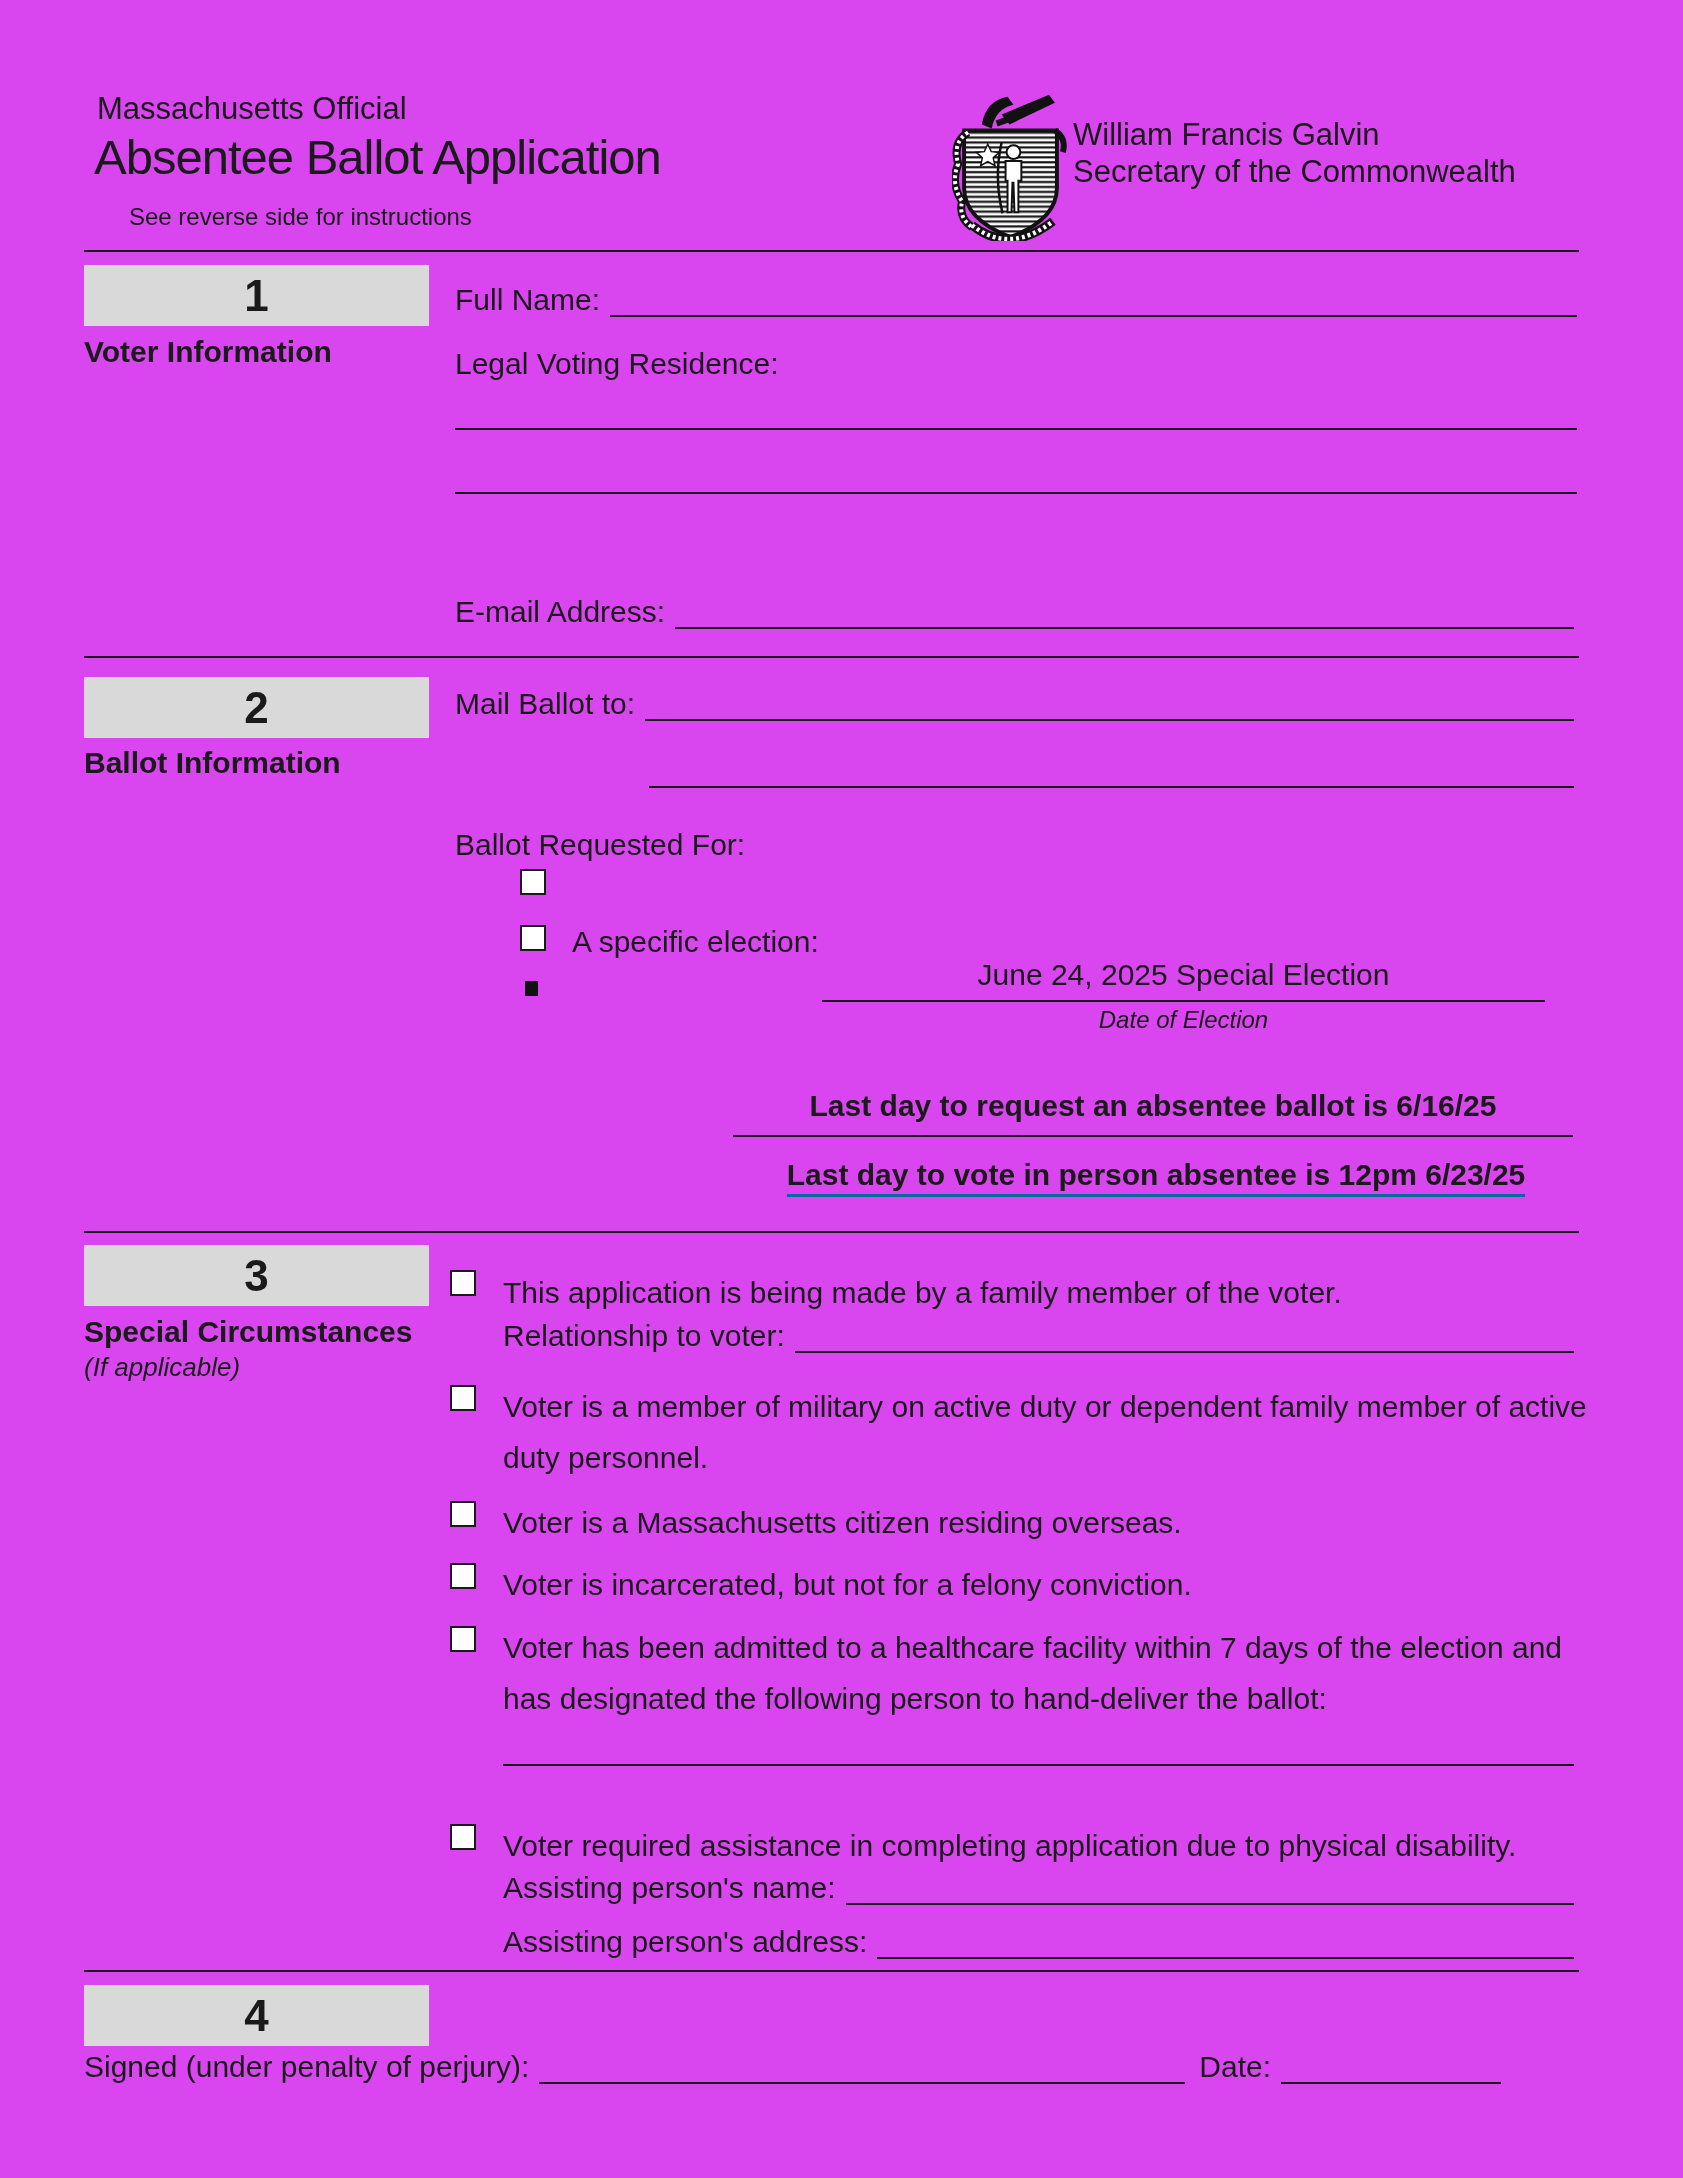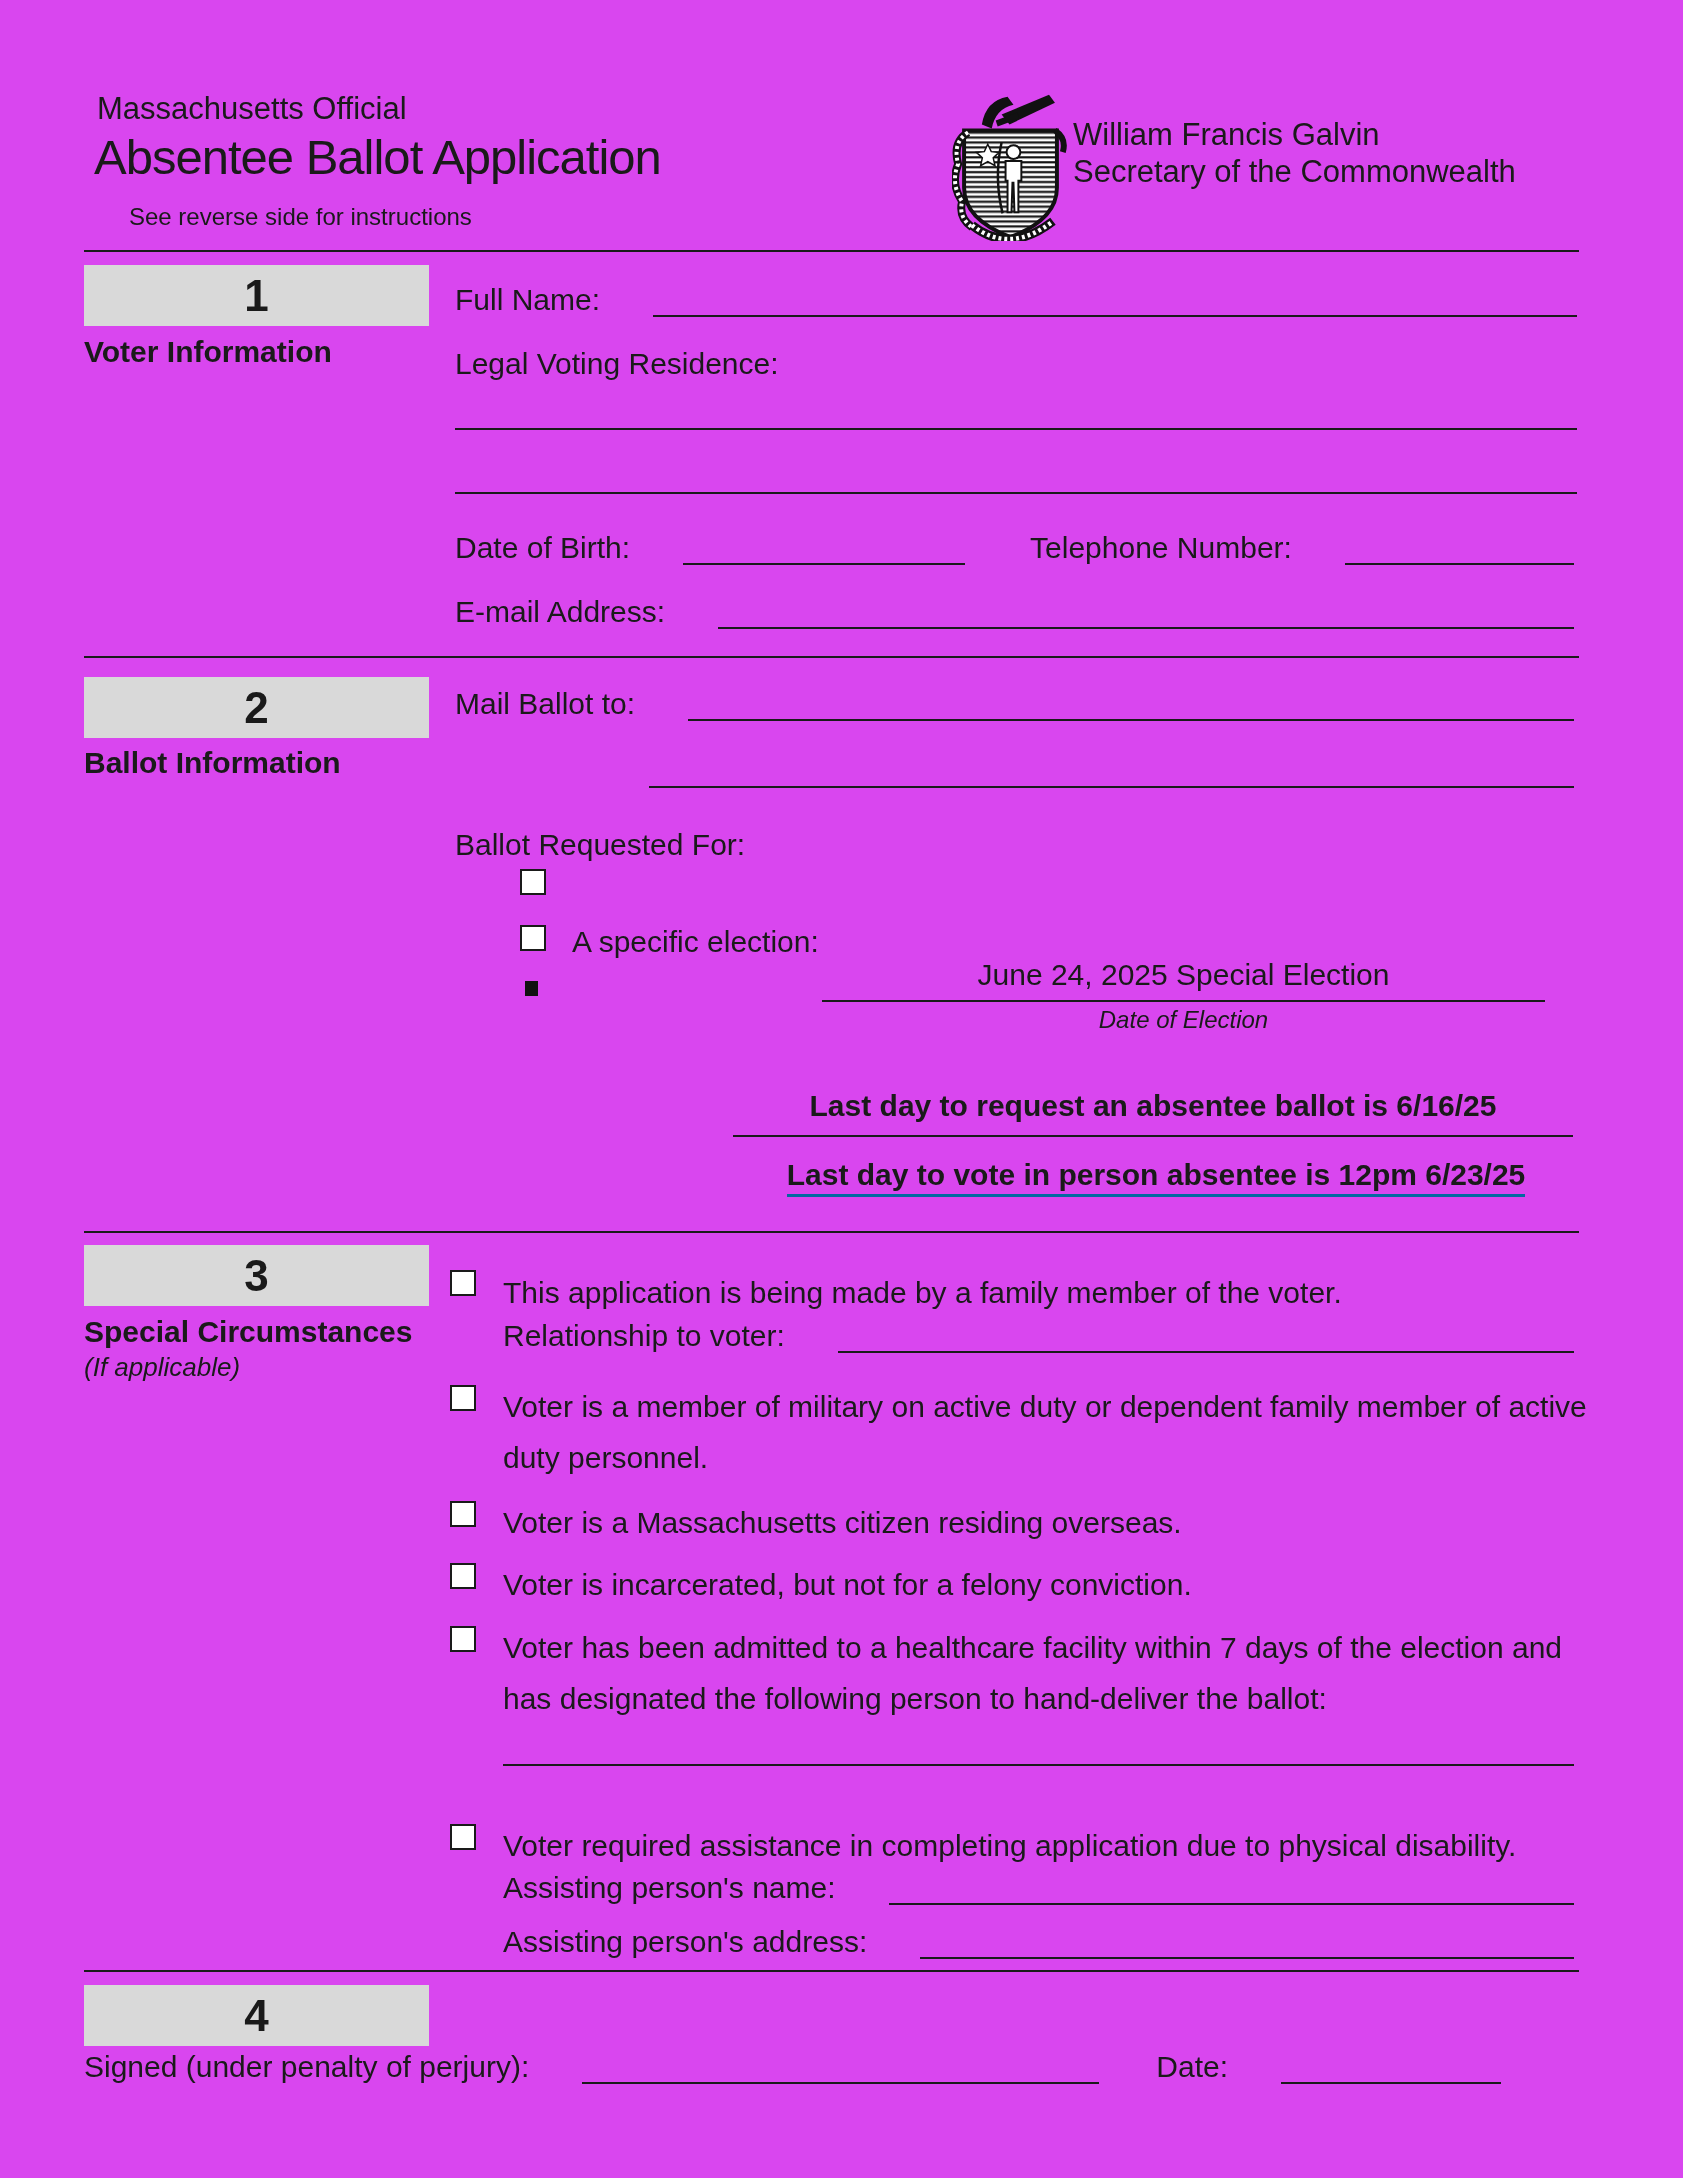--- a/index.html
+++ b/index.html
@@ -4,21 +4,21 @@
 <style>
   html,body{margin:0;padding:0;background:#e8e8e8;}
   .page{
     position:relative;width:1683px;height:2178px;background:#d946ef;
     font-family:"Liberation Sans","DejaVu Sans",sans-serif;color:#1a1a1a;
     margin:0 auto;overflow:hidden;
   }
   .abs{position:absolute;}
   .lbl{font-size:30px;white-space:nowrap;}
   
-  .flexrow{position:absolute;display:flex;align-items:flex-start;gap:43px;}
+  .flexrow{position:absolute;display:flex;align-items:flex-start;}
   .flexrow .lbl{flex:0 0 auto;}
   .fline{flex:1 1 auto;border-bottom:2px solid #1a1a1a;height:32px;margin-left:10px;min-width:40px;}
   .fline.fixed285{flex:0 0 282px;}
   .fline.fixed222{flex:0 0 220px;}
   .rule{position:absolute;border-top:2px solid #1a1a1a;height:0;}
   .divider{position:absolute;left:84px;width:1495px;border-top:2px solid #1a1a1a;height:0;}
   .secbox{
     position:absolute;left:84px;width:345px;height:61px;background:#d9d9d9;
     display:flex;align-items:center;justify-content:center;
     font-size:44px;font-weight:bold;
@@ -90,26 +90,20 @@
 
   <div class="flexrow" style="left:455px;top:283px;width:1122px;">
     <span class="lbl">Full Name:</span>
     <span class="fline"></span>
   </div>
 
   <div class="abs lbl" style="left:455px;top:347px;">Legal Voting Residence:</div>
   <div class="rule" style="left:455px;top:428px;width:1122px;"></div>
   <div class="rule" style="left:455px;top:492px;width:1122px;"></div>
 
-  <div class="flexrow" style="left:455px;top:531px;width:1119px;">
-    <span class="lbl">Date of Birth:</span>
-    <span class="fline fixed285"></span>
-    <span class="lbl" style="margin-left:22px;">Telephone Number:</span>
-    <span class="fline"></span>
-  </div>
 
   <div class="flexrow" style="left:455px;top:595px;width:1119px;">
     <span class="lbl">E-mail Address:</span>
     <span class="fline"></span>
   </div>
 
   <div class="divider" style="top:656px;"></div>
 
   <div class="secbox" style="top:677px;">
     <span>2</span>

